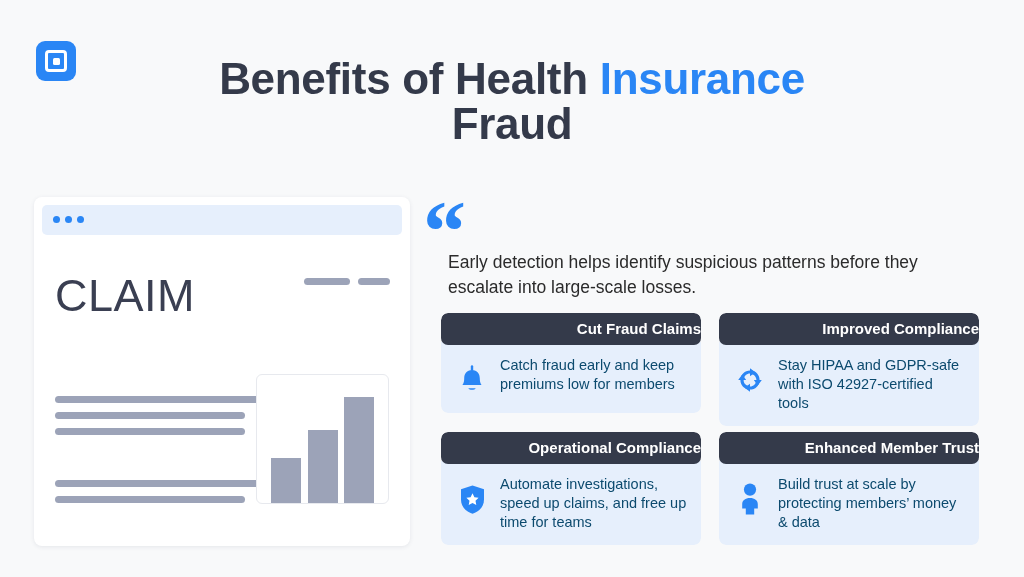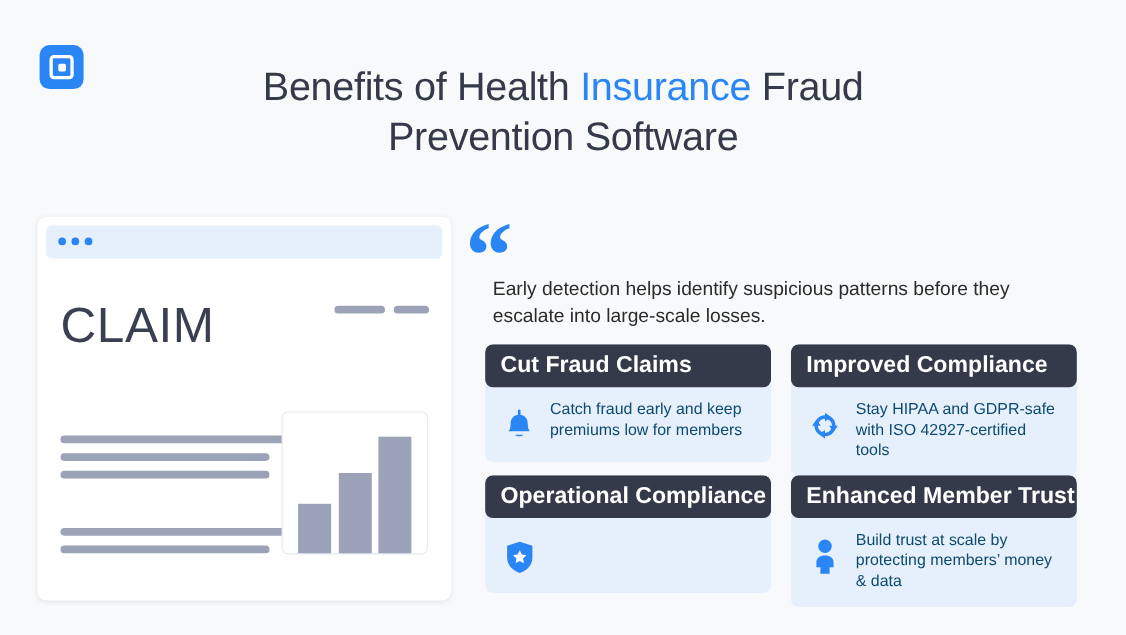--- a/index.html
+++ b/index.html
@@ -45,23 +45,23 @@
     border-radius: 1.5px;
   }
 
   
   .title {
     position: absolute;
     left: 182px;
     top: 56px;
     width: 660px;
     text-align: center;
-    font-size: 36px;
+    font-size: 44px;
     line-height: 45px;
-    font-weight: normal;
+    font-weight: bold;
     color: #343a4a;
     letter-spacing: -0.3px;
   }
   .title .accent { color: #2a86f5; }
 
   
   .claim-card {
     position: absolute;
     left: 34px;
     top: 197px;
@@ -177,26 +177,27 @@
   
   .bcard {
     position: absolute;
     width: 260px;
     border-radius: 7px;
     overflow: hidden;
   }
   .bcard .bhead {
     background: #343a4a;
     color: #ffffff;
-    font-size: 21px;
+    font-size: 15px;
     font-weight: bold;
     padding: 7px 0 8px 14px;
     border-radius: 7px;
     position: relative;
     z-index: 2;
+    text-align: right;
   }
   .bcard .bbody {
     background: #e6effc;
     display: flex;
     align-items: flex-start;
     padding: 11px 12px 13px 14px;
     border-bottom-left-radius: 7px;
     border-bottom-right-radius: 7px;
     margin-top: -3px;
     padding-top: 14px;
@@ -226,21 +227,20 @@
 <body>
 
 <div class="logo">
   <div class="logo-ring">
     <div class="logo-dot"></div>
   </div>
 </div>
 
 <div class="title">
   <span>Benefits of Health </span><span class="accent">Insurance</span><span> Fraud</span><br>
-  <span>Prevention Software</span>
 </div>
 
 <div class="claim-card">
   <div class="claim-titlebar">
     <div class="dots">
       <i></i>
       <i></i>
       <i></i>
     </div>
   </div>
@@ -304,20 +304,21 @@
 
 <div class="bcard c3">
   <div class="bhead">Operational Compliance</div>
   <div class="bbody">
     <div class="bicon">
       <svg width="27" height="31" viewBox="0 0 27 31">
         <path d="M13.5 1.5 L25 5.2 L25 15.5 C25 23 19.6 27.8 13.5 29.8 C7.4 27.8 2 23 2 15.5 L2 5.2 Z" fill="#2a86f5"></path>
         <path d="M13.5 9.3 L15.4 13.2 L19.6 13.8 L16.5 16.8 L17.3 21 L13.5 19 L9.7 21 L10.5 16.8 L7.4 13.8 L11.6 13.2 Z" fill="#ffffff"></path>
       </svg>
     </div>
+    <div class="btext">Automate investigations, speed up claims, and free up time for teams</div>
   </div>
 </div>
 
 <div class="bcard c4">
   <div class="bhead">Enhanced Member Trust</div>
   <div class="bbody">
     <div class="bicon">
       <svg width="24" height="32" viewBox="0 0 24 32">
         <circle cx="12" cy="6.6" r="6.1" fill="#2a86f5"></circle>
         <path d="M12 15 C7.4 15 4.2 17.3 4.2 21.2 L4.2 25.6 L7.8 25.6 L7.8 31.5 L16.2 31.5 L16.2 25.6 L19.8 25.6 L19.8 21.2 C19.8 17.3 16.6 15 12 15 Z" fill="#2a86f5"></path>

